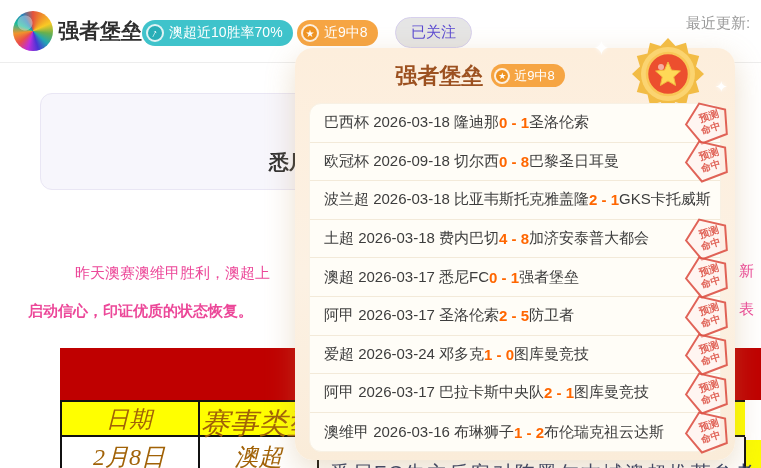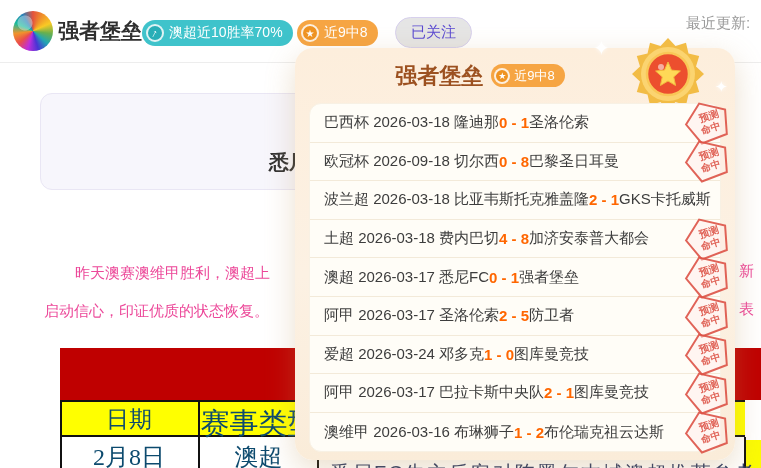--- a/index.html
+++ b/index.html
@@ -25,33 +25,33 @@
   .pill-orange .pill-icon { background:#ef9322; font-size:10px; }
   .arrow-glyph { display:inline-block; transform:rotate(28deg); font-weight:bold; }
   .follow-btn { position:absolute; left:395px; top:17px; width:77px; height:31px; border-radius:16px; border:1px solid #d7d0ed; background:#e5e5e5; color:#5a4ad1; font-size:15px; display:flex; align-items:center; justify-content:center; cursor:pointer; }
   .last-updated { position:absolute; left:686px; top:14px; font-size:15px; color:#9b9b9b; white-space:nowrap; }
 
   
   .bg { position:absolute; inset:0; z-index:1; }
   .hero-box { position:absolute; left:40px; top:93px; width:690px; height:97px; background:#f7f6fc; border:1px solid #e9e6f4; border-radius:12px; }
   .hero-text { position:absolute; left:228px; top:55px; font-size:20px; font-weight:bold; color:#333; white-space:nowrap; }
   .red-note { position:absolute; font-size:15px; color:#ec4899; white-space:nowrap; }
-  .rn1 { left:75px; top:264px; } .rn2 { left:44px; top:302px; }
+  .rn1 { left:75px; top:264px; } .rn2 { left:28px; top:302px;font-weight:bold; }
   .rnf1 { left:739px; top:262px; } .rnf2 { left:739px; top:300px; }
 
   .tbl-red-band { position:absolute; left:60px; top:348px; width:701px; height:52px; background:#bf0000; }
   .tbl-header { position:absolute; left:60px; top:400px; width:685px; height:37px; background:#ffff00; border-top:2px solid #111; border-bottom:2px solid #111; }
   .tbl-datarow { position:absolute; left:60px; top:437px; width:685px; height:31px; background:#fff; }
   .tbl-cell-yellow { position:absolute; left:746px; top:440px; width:15px; height:28px; background:#fbfb04; }
   .vline { position:absolute; width:2px; background:#111; }
   .vl-left { left:60px; top:400px; height:68px; }
   .vl-1 { left:198px; top:400px; height:68px; }
   .vl-2 { left:317px; top:437px; height:31px; }
   .vl-3 { left:744px; top:437px; height:31px; }
-  .tbl-text { position:absolute; font-family:"Liberation Serif","DejaVu Serif",serif; color:#0c4a6e; white-space:nowrap; }
+  .tbl-text { position:absolute; font-family:"Liberation Serif","DejaVu Serif",serif; color:#a16207; white-space:nowrap;font-style:italic; }
   .th1 { left:60px; top:404px; width:138px; text-align:center; font-size:23px; }
   .th2 { left:200px; top:404px; width:117px; text-align:center; font-size:29px; }
   .td1 { left:60px; top:441px; width:138px; text-align:center; font-size:24px; }
   .td2 { left:200px; top:441px; width:117px; text-align:center; font-size:24px; }
   .clipped-row { position:absolute; left:330px; top:460px; font-size:20px; color:#2b3a66; letter-spacing:2px; white-space:nowrap; }
 
   
   .popup { position:absolute; left:295px; top:48px; width:440px; height:412px; border-radius:18px; z-index:10;
     background:linear-gradient(180deg,#fdeedc 0%,#fcf1e3 55%,#faecd9 100%);
     box-shadow:0 10px 30px rgba(190,150,90,.30); }

